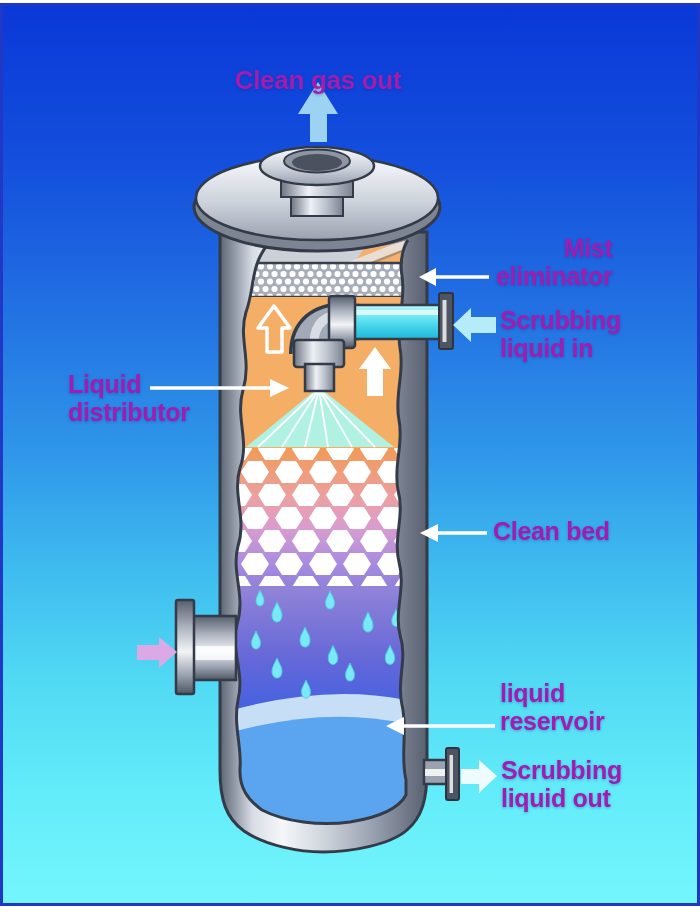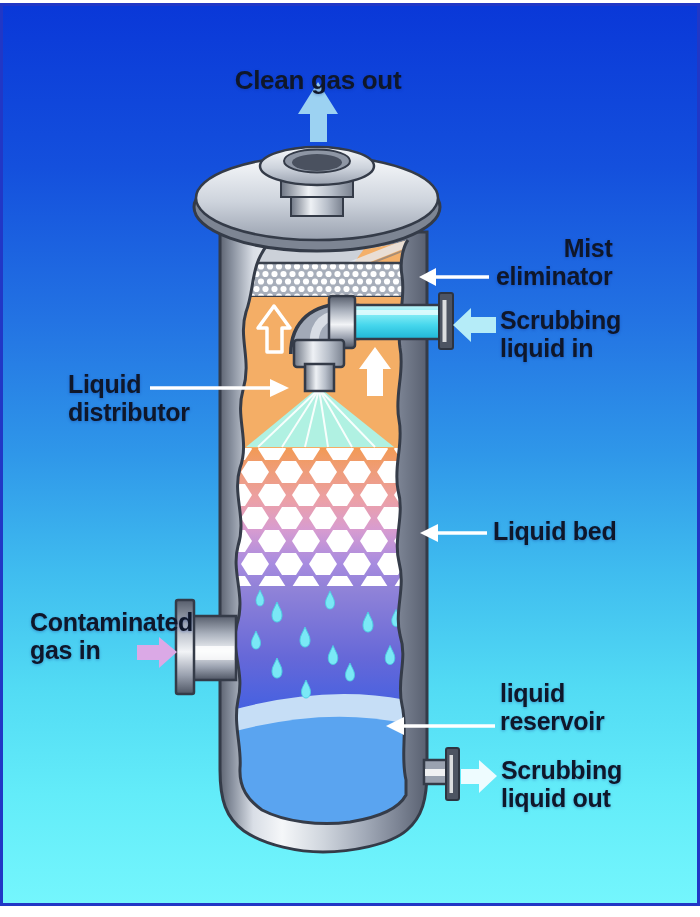--- a/index.html
+++ b/index.html
@@ -3,21 +3,21 @@
 <meta charset="utf-8">
 <style>
   html,body{margin:0;padding:0;background:#ffffff;}
   .stage{position:relative;width:700px;height:917px;background:#ffffff;overflow:hidden;
          font-family:"Liberation Sans",sans-serif;}
   .frame{position:absolute;left:0;top:3px;right:0;bottom:11px;
          border:3px solid #2137c6;box-sizing:border-box;
          background:linear-gradient(180deg,#0a38d8 0%,#1450dd 18%,#2373e3 35%,
                     #2f97e9 50%,#3fbcef 63%,#52dbf4 76%,#63ecf9 88%,#74f6fd 100%);}
   svg.art{position:absolute;left:0;top:0;width:700px;height:917px;}
-  .lbl{position:absolute;color:#0f172a;font-weight:bold;font-size:25px;line-height:28px;
+  .lbl{position:absolute;color:#a21caf;font-weight:bold;font-size:25px;line-height:28px;
        letter-spacing:-0.3px;white-space:pre-line;
        text-shadow:0 1px 3px rgba(10,40,140,0.35);}
   .lbl.center{text-align:center;font-size:26px;}
 </style>
 </head>
 <body>
 
 <div class="stage">
   <div class="frame"></div>
 
@@ -238,20 +238,18 @@
     <polygon points="497,776 479,760 479,769 461,769 461,784 479,784 479,793" fill="#eefcff"></polygon>
   </svg>
 
   <div class="lbl center" style="left:170px;top:66px;width:296px;">Clean gas out</div>
   <div class="lbl" style="left:496px;top:234px;text-align:right;">Mist
 eliminator</div>
   <div class="lbl" style="left:500px;top:306px;">Scrubbing
 liquid in</div>
   <div class="lbl" style="left:68px;top:370px;">Liquid
 distributor</div>
-  <div class="lbl" style="left:493px;top:517px;">Liquid bed</div>
-  <div class="lbl" style="left:30px;top:608px;">Contaminated
-gas in</div>
+  <div class="lbl" style="left:493px;top:517px;">Clean bed</div>
   <div class="lbl" style="left:500px;top:679px;">liquid
 reservoir</div>
   <div class="lbl" style="left:501px;top:756px;">Scrubbing
 liquid out</div>
 </div>
 
 </body></html>

